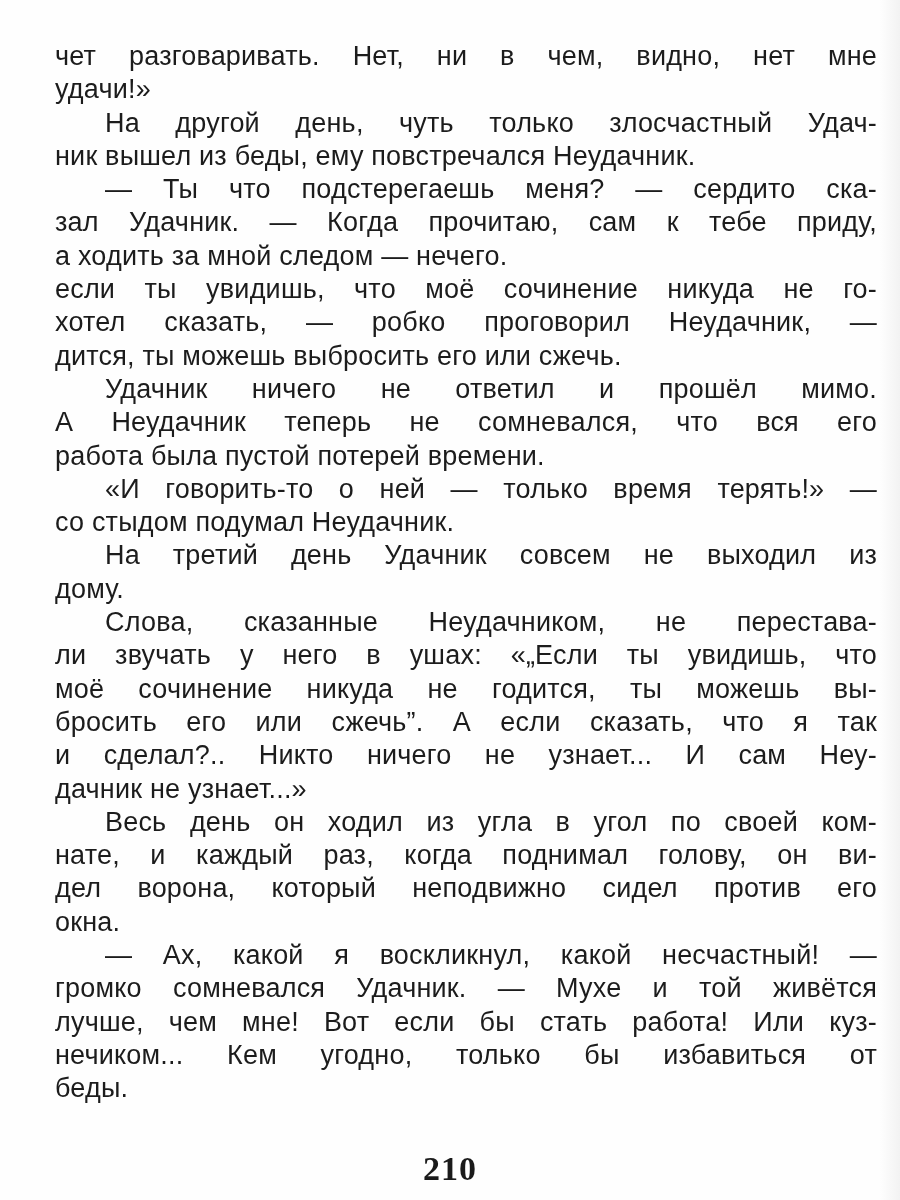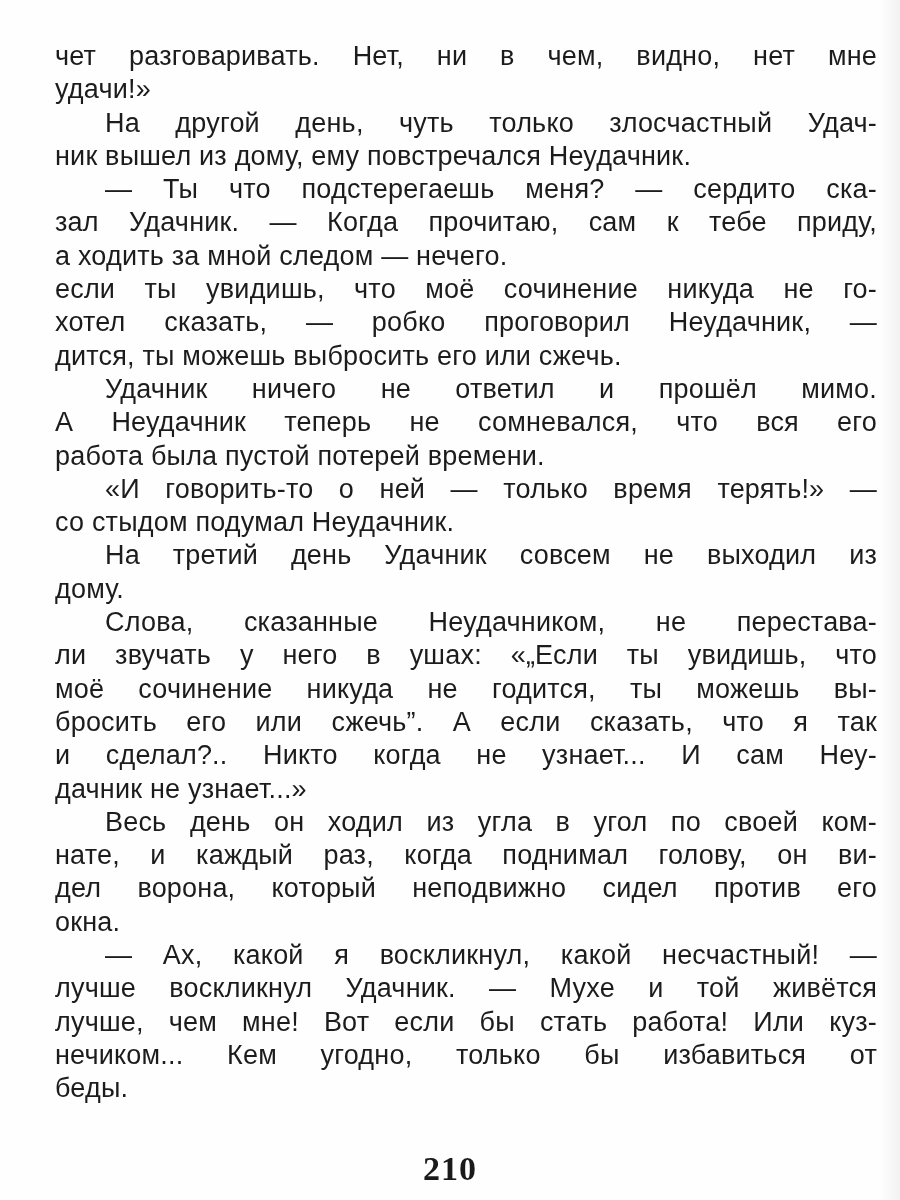--- a/index.html
+++ b/index.html
@@ -67,46 +67,46 @@
   }
 </style>
 </head>
 <body>
 
 <div class="page">
   <div class="text-block">
     <span class="line">чет разговаривать. Нет, ни в чем, видно, нет мне</span>
     <span class="line last">удачи!»</span>
     <span class="line indent">На другой день, чуть только злосчастный Удач-</span>
-    <span class="line last">ник вышел из дому, ему повстречался Неудачник.</span>
+    <span class="line last">ник вышел из беды, ему повстречался Неудачник.</span>
     <span class="line indent">— Ты что подстерегаешь меня? — сердито ска-</span>
     <span class="line">зал Удачник. — Когда прочитаю, сам к тебе приду,</span>
     <span class="line last">а ходить за мной следом — нечего.</span>
     <span class="line">если ты увидишь, что моё сочинение никуда не го-</span>
     <span class="line">хотел сказать, — робко проговорил Неудачник, —</span>
     <span class="line last">дится, ты можешь выбросить его или сжечь.</span>
     <span class="line indent">Удачник ничего не ответил и прошёл мимо.</span>
     <span class="line">А Неудачник теперь не сомневался, что вся его</span>
     <span class="line last">работа была пустой потерей времени.</span>
     <span class="line indent">«И говорить-то о ней — только время терять!» —</span>
     <span class="line last">со стыдом подумал Неудачник.</span>
     <span class="line indent">На третий день Удачник совсем не выходил из</span>
     <span class="line last">дому.</span>
     <span class="line indent">Слова, сказанные Неудачником, не перестава-</span>
     <span class="line">ли звучать у него в ушах: «„Если ты увидишь, что</span>
     <span class="line">моё сочинение никуда не годится, ты можешь вы-</span>
     <span class="line">бросить его или сжечь”. А если сказать, что я так</span>
-    <span class="line">и сделал?.. Никто когда не узнает... И сам Неу-</span>
+    <span class="line">и сделал?.. Никто ничего не узнает... И сам Неу-</span>
     <span class="line last">дачник не узнает...»</span>
     <span class="line indent">Весь день он ходил из угла в угол по своей ком-</span>
     <span class="line">нате, и каждый раз, когда поднимал голову, он ви-</span>
     <span class="line">дел ворона, который неподвижно сидел против его</span>
     <span class="line last">окна.</span>
     <span class="line indent">— Ах, какой я воскликнул, какой несчастный! —</span>
-    <span class="line">лучше воскликнул Удачник. — Мухе и той живётся</span>
+    <span class="line">громко сомневался Удачник. — Мухе и той живётся</span>
     <span class="line">лучше, чем мне! Вот если бы стать работа! Или куз-</span>
     <span class="line">нечиком... Кем угодно, только бы избавиться от</span>
     <span class="line last">беды.</span>
   </div>
 
   <div class="page-number">210</div>
   <div class="bleed"></div>
 </div>
 
 </body></html>

